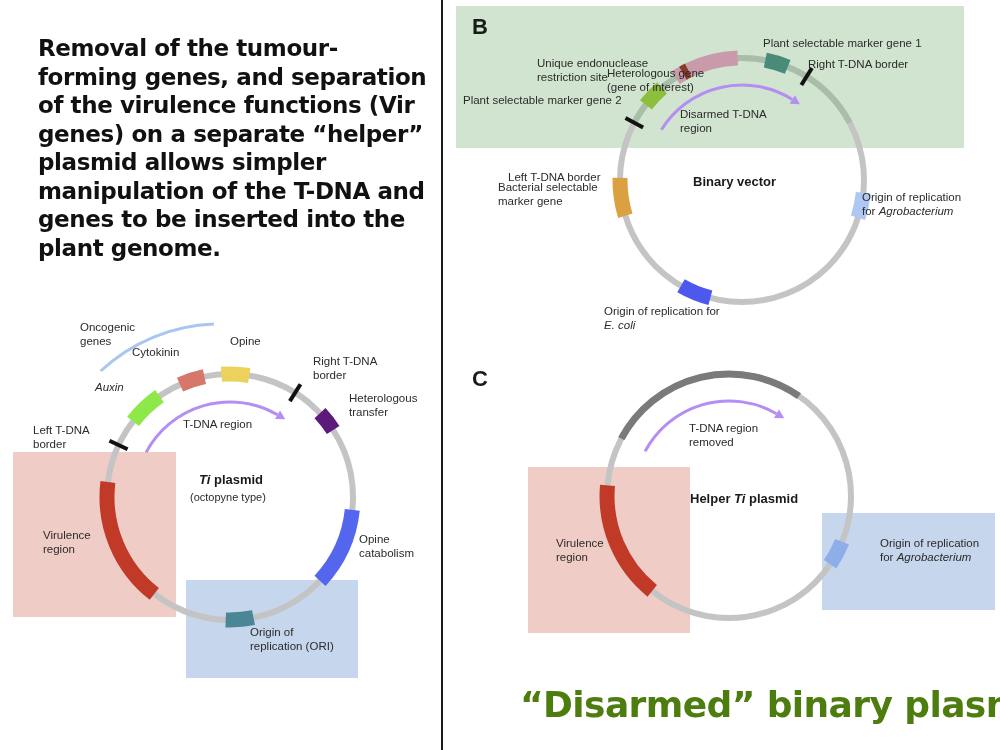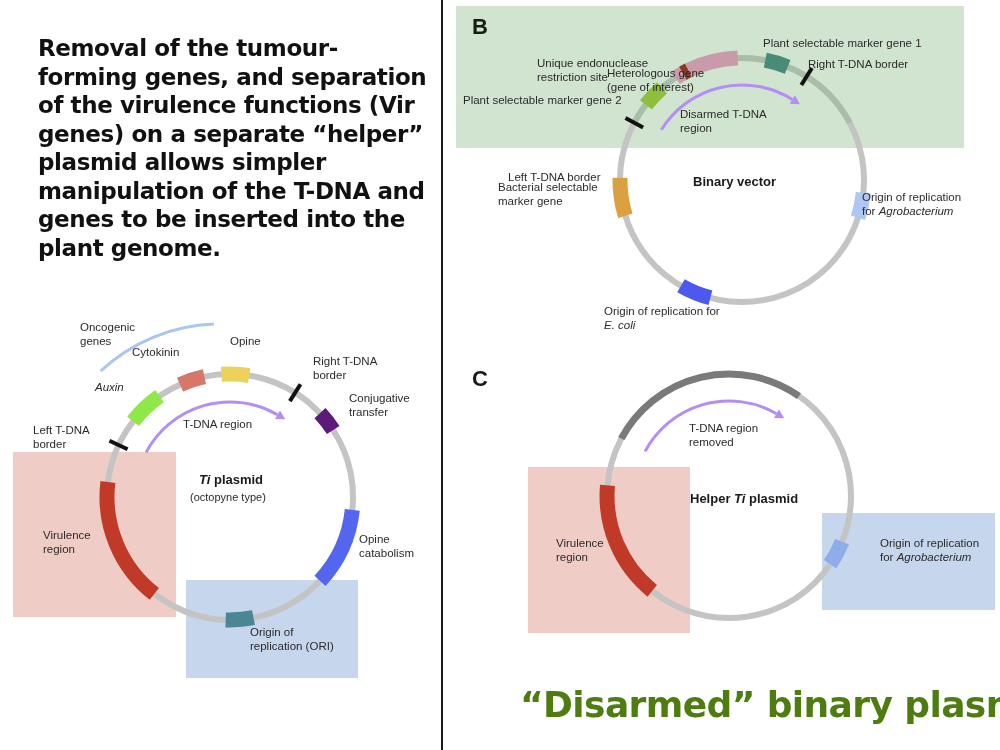--- a/index.html
+++ b/index.html
@@ -75,21 +75,21 @@
     <div>genes</div>
 </div>
 <div class="abs lbl" style="left:132px;top:345px;">Cytokinin</div>
 <div class="abs lbl" style="left:230px;top:334px;">Opine</div>
 <div class="abs lbl" style="left:95px;top:380px;font-style:italic;">Auxin</div>
 <div class="abs lbl" style="left:313px;top:354px;">
   <div>Right T-DNA</div>
     <div>border</div>
 </div>
 <div class="abs lbl" style="left:349px;top:391px;">
-  <div>Conjugative</div>
+  <div>Heterologous</div>
     <div>transfer</div>
 </div>
 <div class="abs lbl" style="left:33px;top:423px;">
   <div>Left T-DNA</div>
     <div>border</div>
 </div>
 <div class="abs lbl" style="left:183px;top:417px;">T-DNA region</div>
 <div class="abs title" style="left:199px;top:472px;"><i>Ti</i><span> plasmid</span></div>
 <div class="abs sub" style="left:190px;top:491px;">(octopyne type)</div>
 <div class="abs lbl" style="left:43px;top:528px;">

